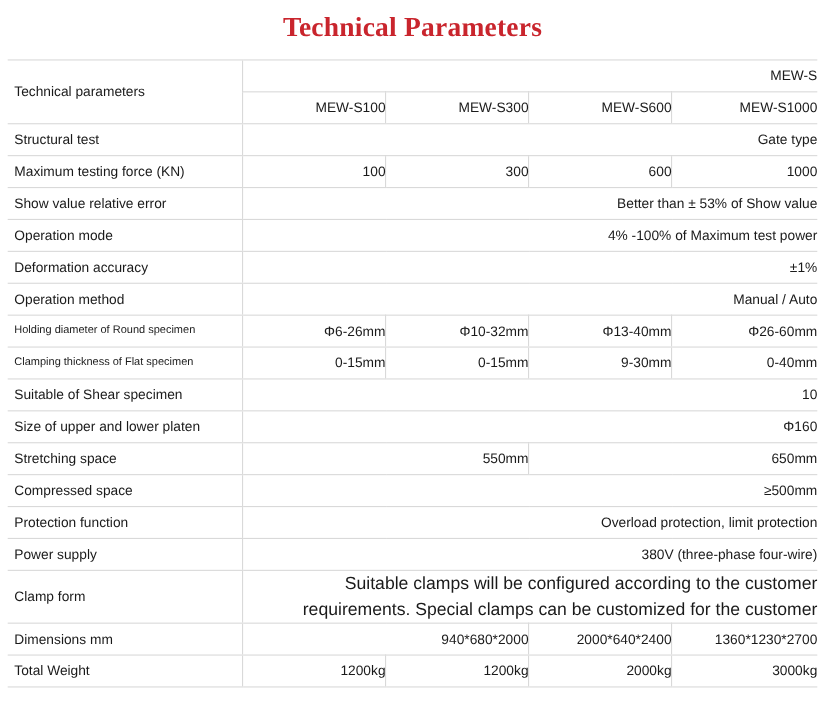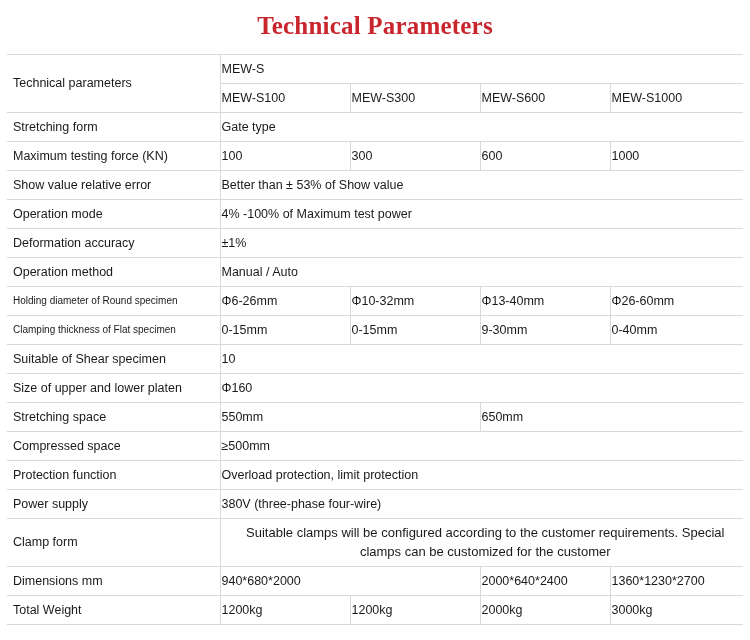--- a/index.html
+++ b/index.html
@@ -49,32 +49,32 @@
     padding-left: 6px !important;
     color: #1a1a1a;
     font-size: 12.5px;
     line-height: 1.15;
   }
   .lbl.two-line {
     line-height: 1.12;
     font-size: 10px;
   }
   .val {
-    text-align: left;
+    text-align: right;
     color: #1a1a1a;
     font-size: 12.5px;
   }
   .sep-left {
     border-left: 1px solid #d9d9d9;
   }
   .clamp-cell {
-    text-align: center;
+    text-align: right;
     padding-left: 6px !important;
     line-height: 1.45;
-    font-size: 13px;
+    font-size: 16px;
   }
   .row-tall td { height: 30px; }
   .model-head td { height: 27px; }
 </style>
 </head>
 <body>
 
 <div class="page">
 
   <div class="title">Technical Parameters</div>
@@ -94,21 +94,21 @@
         <td class="val sep-left" colspan="4">MEW-S</td>
       </tr>
       <tr class="model-head">
         <td class="val sep-left">MEW-S100</td>
         <td class="val sep-left">MEW-S300</td>
         <td class="val sep-left">MEW-S600</td>
         <td class="val sep-left">MEW-S1000</td>
       </tr>
 
       <tr>
-        <td class="lbl">Stretching form</td>
+        <td class="lbl">Structural test</td>
         <td class="val sep-left" colspan="4">Gate type</td>
       </tr>
 
       <tr>
         <td class="lbl">Maximum testing force (KN)</td>
         <td class="val sep-left">100</td>
         <td class="val sep-left">300</td>
         <td class="val sep-left">600</td>
         <td class="val sep-left">1000</td>
       </tr>

